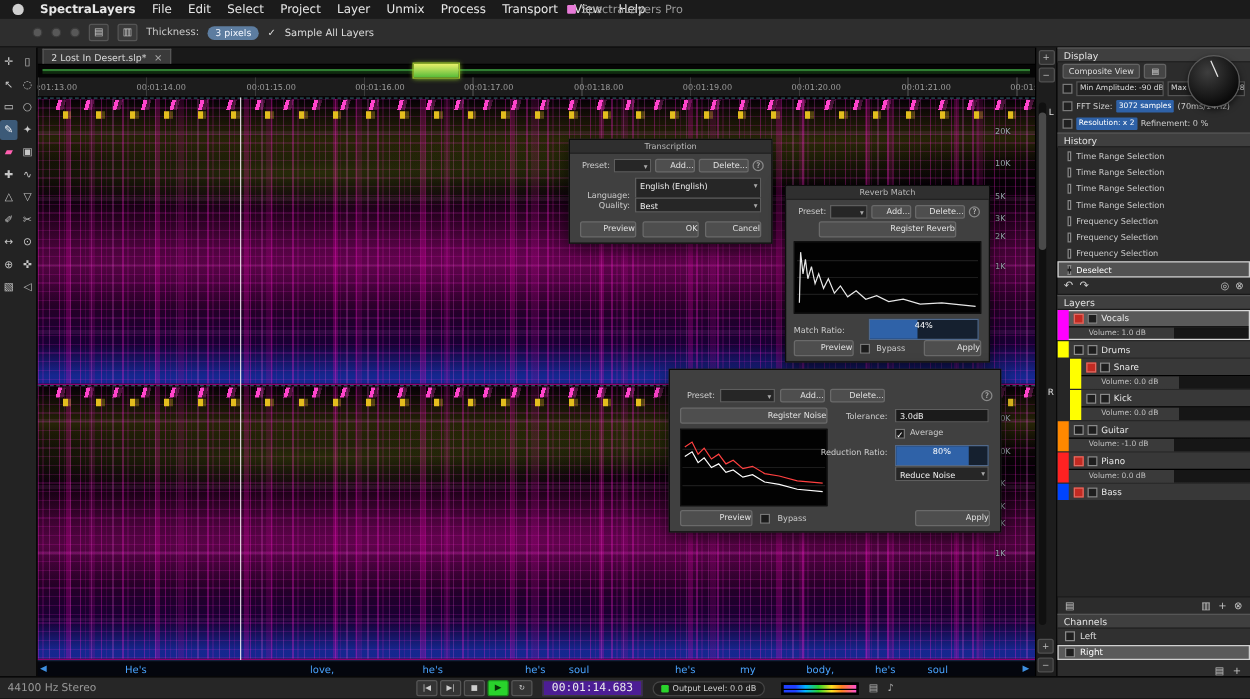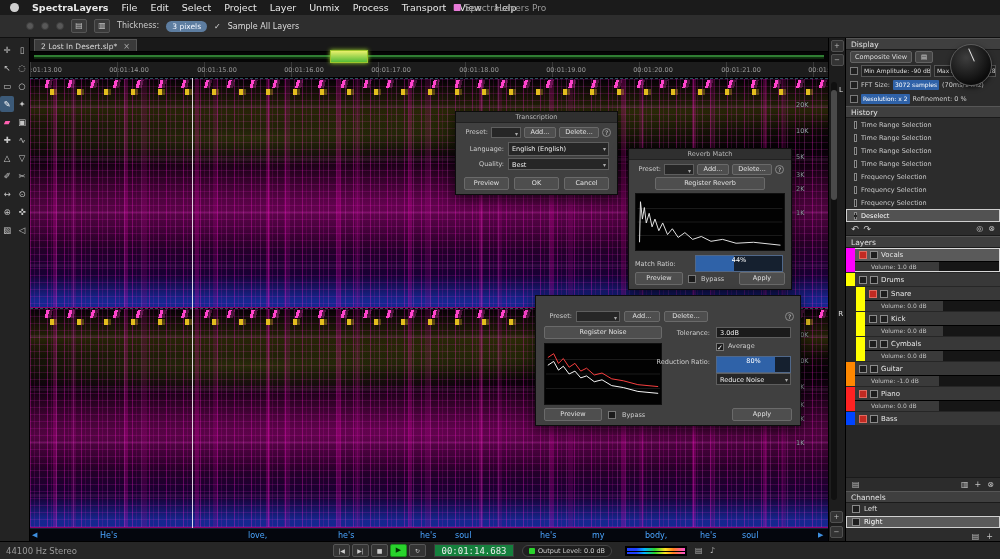--- a/index.html
+++ b/index.html
@@ -70,21 +70,21 @@
   .lyric{position:absolute;top:2px;font-size:8px;color:#4aa4ff}
   .lyr-arrow{position:absolute;top:2px;font-size:7px;color:#3e8fe0}
 
   
   .dlg{position:absolute;background:#404040;border:1px solid #0c0c0c;box-shadow:0 4px 14px rgba(0,0,0,.65)}
   .dlg-title{height:11px;background:#2f2f2f;border-bottom:1px solid #222;color:#b8b8b8;font-size:6.5px;
              text-align:center;line-height:11px}
   .dlg.front .dlg-title{background:#4c4c4c;color:#e8e8e8}
   .lbl{color:#ccc;font-size:6.5px;line-height:12px}
   .btn{background:#4e4e4e;border:1px solid #6a6a6a;border-radius:2px;color:#e0e0e0;font-size:6.5px;
-       text-align:center;line-height:11px;height:13px}
+       text-align:right;line-height:11px;height:13px}
   .field{background:#1b1b1b;border:1px solid #5e5e5e;color:#eee;font-size:6.5px;line-height:9px;padding:1px 3px}
   .select{position:relative;background:#262626;border:1px solid #5e5e5e;color:#eee;font-size:6.5px;line-height:10px;padding:1px 10px 1px 3px}
   .select:after{content:"▾";position:absolute;right:2px;top:0;font-size:6px;color:#aaa;line-height:11px}
   .helpc{width:9px;height:9px;border:1px solid #8a8a8a;border-radius:50%;color:#ccc;font-size:6px;
          text-align:center;line-height:8px}
   .chk{width:8px;height:8px;background:#1b1b1b;border:1px solid #777;font-size:7px;line-height:8px;color:#fff;text-align:center}
   .ratio{position:relative;background:#15202f;border:1px solid #50688a;height:17px}
   .ratio .fill{position:absolute;left:0;top:0;bottom:0;background:#2f62a8}
   .ratio .txt{position:relative;z-index:1;font-size:6.5px;color:#fff;text-align:center;line-height:9px}
   .graph{background:#020202;border:1px solid #101010}
@@ -135,21 +135,21 @@
         box-shadow:0 2px 5px rgba(0,0,0,.6)}
   #dial:after{content:"";position:absolute;left:20px;top:3px;width:1px;height:14px;background:#e8e8e8;transform:rotate(-24deg)}
 
   
   #status{position:absolute;left:0;top:541px;width:1000px;height:18px;background:#262626;border-top:1px solid #000}
   #sr{position:absolute;left:6px;top:4px;font-size:8.5px;color:#9a9a9a}
   #transport{position:absolute;left:333px;top:2px;display:flex;gap:2px}
   .tbtn{width:17px;height:13px;background:#343434;border:1px solid #565656;border-radius:2px;color:#ccc;
         font-size:6px;line-height:11px;text-align:center}
   .tbtn.play{background:#29d32c;border-color:#1a8f1c;color:#053305;font-size:7px}
-  #time{position:absolute;left:434px;top:2px;width:80px;height:13px;background:#15803d;border:1px solid #3a3a3a;
+  #time{position:absolute;left:434px;top:2px;width:80px;height:13px;background:#4c1d95;border:1px solid #3a3a3a;
         color:#ececec;font-family:"DejaVu Sans Mono",monospace;font-size:9px;text-align:center;line-height:12px}
   #outpill{position:absolute;left:522px;top:3px;height:12px;background:#1e1e1e;border:1px solid #454545;border-radius:6px;
            display:flex;align-items:center;gap:3px;padding:0 6px;font-size:6.5px;color:#cfcfcf}
   #outled{width:6px;height:6px;background:#2ad32c;border-radius:1px}
   #meter{position:absolute;left:625px;top:4px;width:62px;height:10px;background:#000;border:1px solid #000;
          display:flex;flex-direction:column;gap:1px;padding:1px}
   .mbar{height:3px;background:linear-gradient(90deg,#2040ff 0 16%,#00b4ff 30%,#2ad32c 48%,#ffe020 66%,#ff8020 80%,#ff4fd0 100%)}
   .sicon{position:absolute;top:4px;font-size:8px;color:#b5b5b5}
 </style>
 </head>
@@ -393,29 +393,20 @@
       <div class="layer indent">
         <span class="swatch" style="background: rgb(255, 255, 0);"></span>
         <div class="lrow1">
             <span class="mini"></span>
             <span class="mini"></span>
             <span>Kick</span>
           </div>
         <div class="lrow2">Volume: 0.0 dB</div>
       </div>
 
-      <div class="layer indent">
-        <span class="swatch" style="background: rgb(255, 255, 0);"></span>
-        <div class="lrow1">
-            <span class="mini"></span>
-            <span class="mini"></span>
-            <span>Cymbals</span>
-          </div>
-        <div class="lrow2">Volume: 0.0 dB</div>
-      </div>
 
       <div class="layer">
         <span class="swatch" style="background: rgb(255, 136, 0);"></span>
         <div class="lrow1">
             <span class="mini"></span>
             <span class="mini"></span>
             <span>Guitar</span>
           </div>
         <div class="lrow2">Volume: -1.0 dB</div>
       </div>
@@ -469,21 +460,21 @@
     <div class="dlg-title">Transcription</div>
     <div style="position:absolute;left:6px;top:14px;right:5px;display:flex;gap:3px;align-items:center">
       <span class="lbl" style="width:26px;text-align:right">Preset:</span>
       <span class="select" style="width:30px;height:11px"></span>
       <span class="btn" style="width:32px;height:11px;line-height:9px">Add...</span>
       <span class="btn" style="width:40px;height:11px;line-height:9px">Delete...</span>
       <span class="helpc">?</span>
     </div>
     <div style="position:absolute;left:6px;top:30px;right:8px;display:flex;gap:4px;align-items:center">
       <span class="lbl" style="width:42px;text-align:right">Language:</span>
-      <span class="select" style="flex:1;height:14px;line-height:11px">English (English)</span>
+      <span class="select" style="flex:1;height:28px;line-height:11px">English (English)</span>
     </div>
     <div style="position:absolute;left:6px;top:46px;right:8px;display:flex;gap:4px;align-items:center">
       <span class="lbl" style="width:42px;text-align:right">Quality:</span>
       <span class="select" style="flex:1;height:12px;line-height:11px">Best</span>
     </div>
     <div style="position:absolute;left:8px;top:65px;right:8px;display:flex;gap:5px">
       <span class="btn" style="flex:1">Preview</span>
       <span class="btn" style="flex:1">OK</span>
       <span class="btn" style="flex:1">Cancel</span>
     </div>

